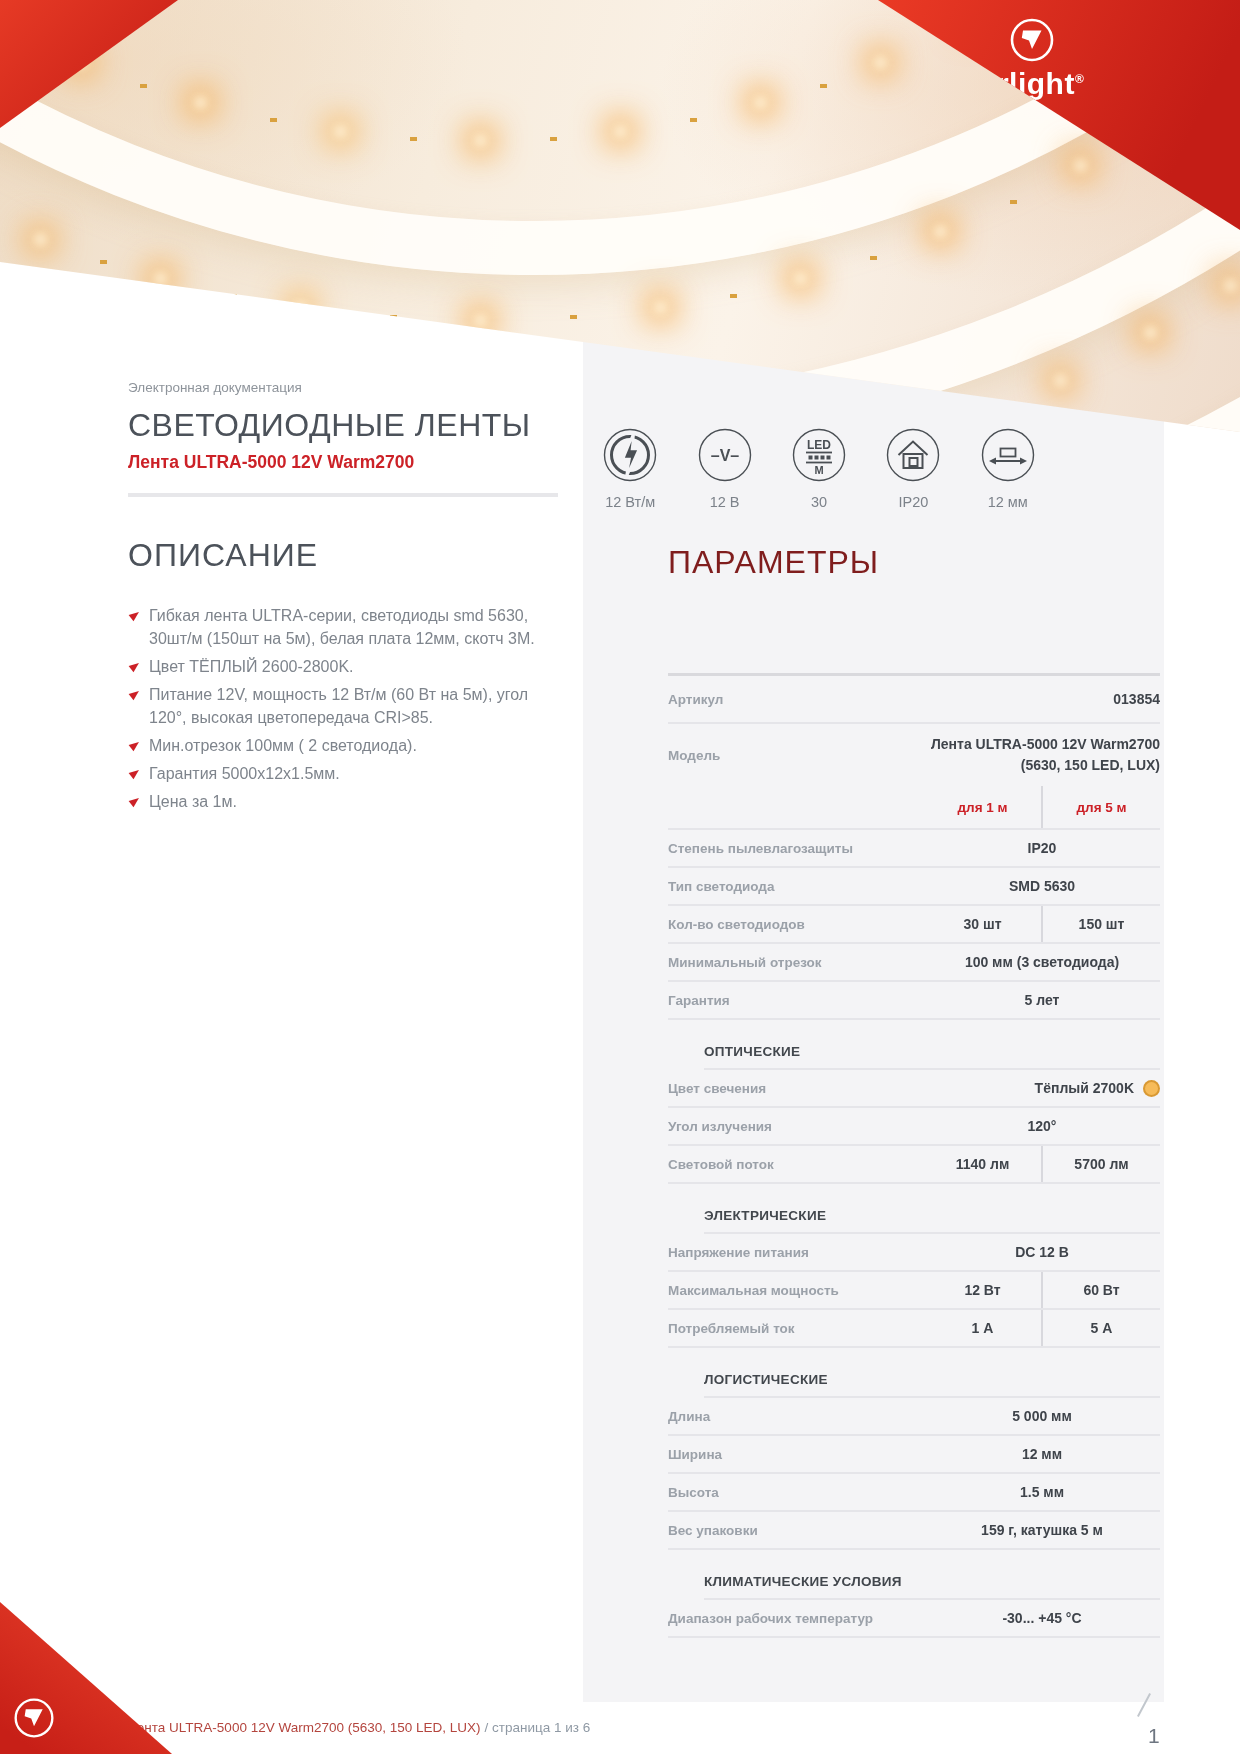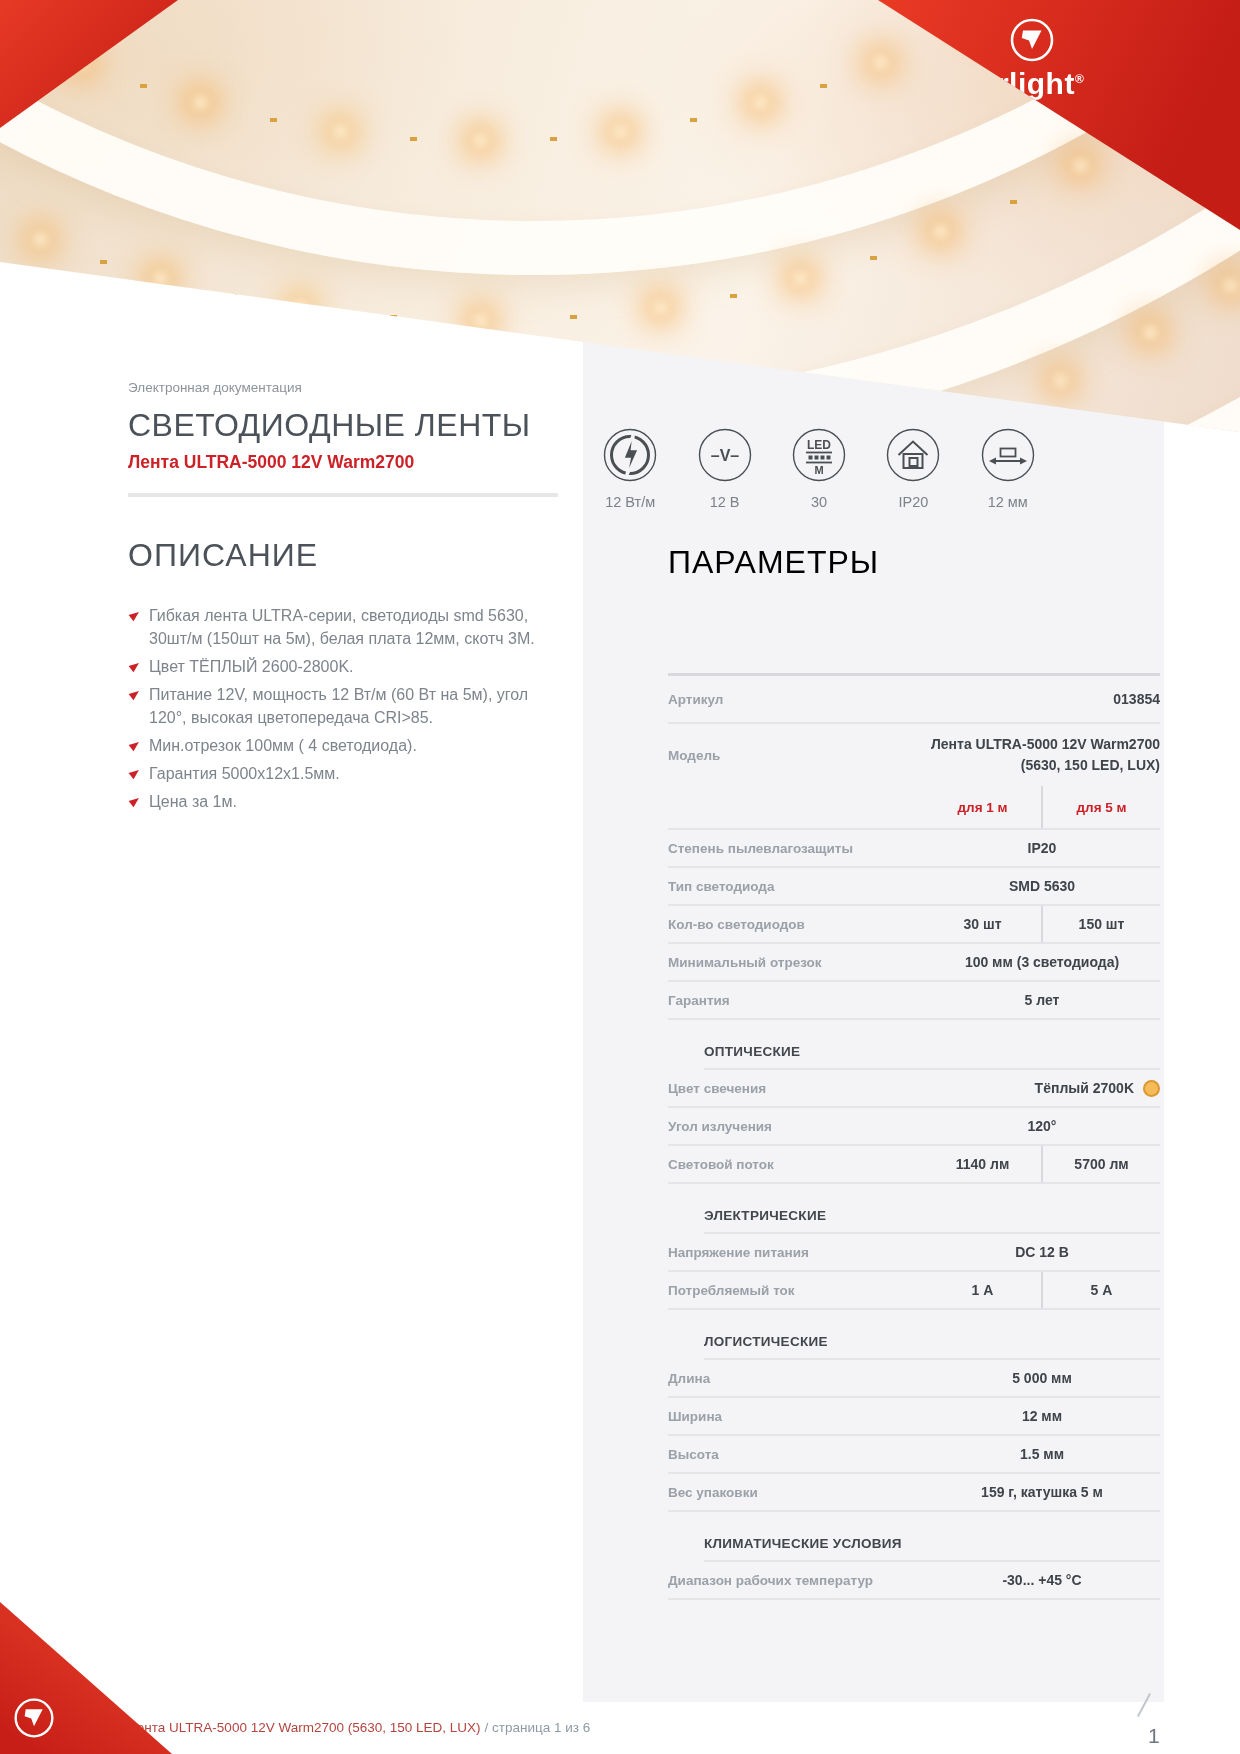--- a/index.html
+++ b/index.html
@@ -81,21 +81,21 @@
           border-top:4.5px solid transparent;border-bottom:4.5px solid transparent;
           border-left:10px solid #cc2127;transform:rotate(-38deg);}
 
   
   .badges{display:flex;width:472px;margin:128px 0 0 0;}
   .badge{width:94.4px;text-align:center;}
   .badge-icon svg{display:block;margin:0 auto;}
   .badge-label{margin-top:12px;font-size:14.5px;color:#7c828a;}
 
   
-  .section-title{margin:34px 0 0 85px;font-size:32px;font-weight:400;color:#000000;letter-spacing:1px;}
+  .section-title{margin:34px 0 0 85px;font-size:32px;font-weight:400;color:#7f1d1d;letter-spacing:1px;}
   .param-table{margin:92px 0 0 85px;width:492px;border-top:3px solid #d9d9dd;}
   .group-header{margin-top:24px;padding-bottom:9px;border-bottom:2px solid #e5e5e9;
                 font-size:13.5px;font-weight:700;color:#42474d;letter-spacing:.3px;margin-left:36px;}
   .param-row{display:flex;align-items:center;height:36px;border-bottom:2px solid #e5e5e9;}
   .param-row.noline{border-bottom:none;}
   .param-row.size-lg{height:46px;}
   .param-row.size-xl{height:62px;}
   .param-row.colheader{height:42px;}
   .row-label{flex:1;font-size:13.5px;color:#9ba1a9;font-weight:bold;}
   .value-area{display:flex;align-items:center;width:236px;height:100%;}
@@ -236,20 +236,27 @@
           </div>
         </div>
         <div class="group-header">ЭЛЕКТРИЧЕСКИЕ</div>
         <div class="param-row">
           <div class="row-label">Напряжение питания</div>
           <div class="value-area">
             <span class="value-span">DC 12 В</span>
           </div>
         </div>
         <div class="param-row">
+          <div class="row-label">Максимальная мощность</div>
+          <div class="value-area">
+            <div class="vc">12 Вт</div>
+            <div class="vc">60 Вт</div>
+          </div>
+        </div>
+        <div class="param-row">
           <div class="row-label">Потребляемый ток</div>
           <div class="value-area">
             <div class="vc">1 А</div>
             <div class="vc">5 А</div>
           </div>
         </div>
         <div class="group-header">ЛОГИСТИЧЕСКИЕ</div>
         <div class="param-row">
           <div class="row-label">Длина</div>
           <div class="value-area">
@@ -330,21 +337,21 @@
         <li class="desc-item">
           <span class="marker"></span>
           <span class="desc-text">Цвет ТЁПЛЫЙ 2600-2800K.</span>
         </li>
         <li class="desc-item">
           <span class="marker"></span>
           <span class="desc-text">Питание 12V, мощность 12 Вт/м (60 Вт на 5м), угол 120°, высокая цветопередача CRI&gt;85.</span>
         </li>
         <li class="desc-item">
           <span class="marker"></span>
-          <span class="desc-text">Мин.отрезок 100мм ( 4 светодиода).</span>
+          <span class="desc-text">Мин.отрезок 100мм ( 2 светодиода).</span>
         </li>
         <li class="desc-item">
           <span class="marker"></span>
           <span class="desc-text">Гарантия 5000x12x1.5мм.</span>
         </li>
         <li class="desc-item">
           <span class="marker"></span>
           <span class="desc-text">Цена за 1м.</span>
         </li>
       </ul>

